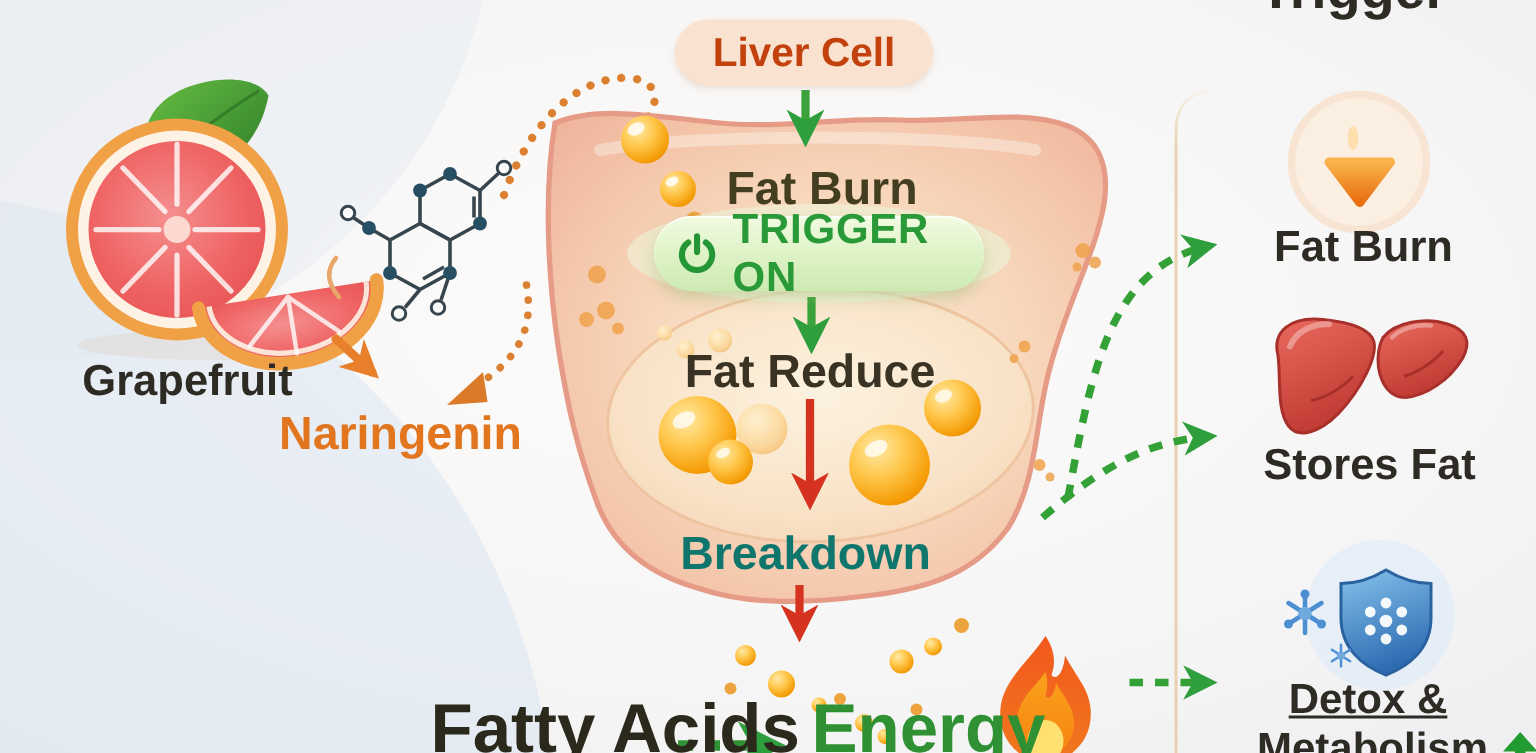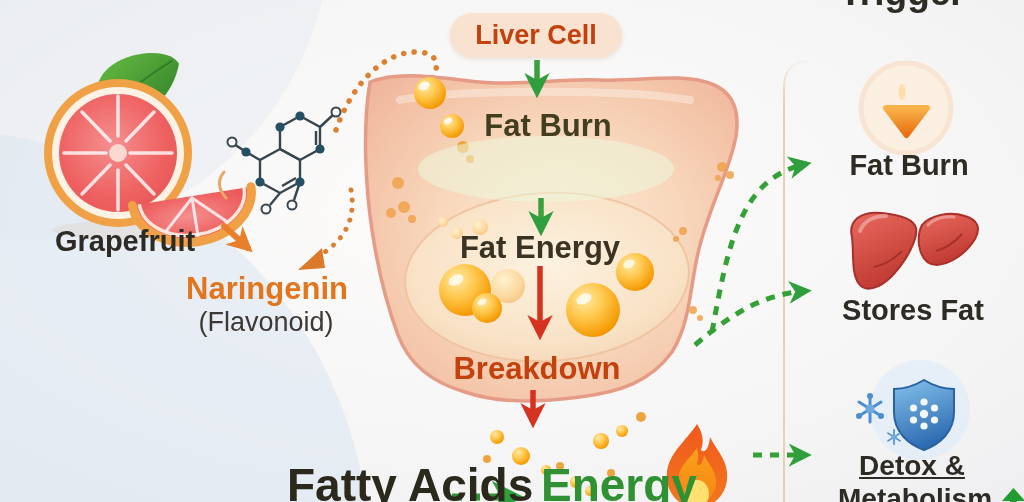--- a/index.html
+++ b/index.html
@@ -310,30 +310,36 @@
     </g>
   </g>
 </svg>
 
   <div class="pill" id="liver-cell-pill">
     <span>Liver Cell</span>
   </div>
 
   <div class="t c dark" style="left:548px; top:110px; font-size:31px; color:#443e20;">Fat Burn</div>
 
-
-  <div class="t c dark" style="left:540px; top:232px; font-size:31px; color:#3a3323;">Fat Energy</div>
-
-  <div class="t c" style="left:537px; top:353px; font-size:31px; font-weight:bold; color:#c2410c;">Breakdown</div>
-
-  <div class="t c dark" style="left:125px; top:227px; font-size:29px;">Grapefruit</div>
+  <div class="pill" id="trigger-pill">
+    <svg width="32" height="32" viewBox="0 0 32 32">
+      <path d="M16 3.5 L16 15" stroke="#249636" stroke-width="4.4" stroke-linecap="round" fill="none"></path>
+      <path d="M9.6 8 A 11 11 0 1 0 22.4 8" stroke="#249636" stroke-width="4.4" stroke-linecap="round" fill="none"></path>
+    </svg>
+    <span>TRIGGER ON</span>
+  </div>
+
+  <div class="t c dark" style="left:540px; top:232px; font-size:31px; color:#3a3323;">Fat Reduce</div>
+
+  <div class="t c" style="left:537px; top:353px; font-size:31px; font-weight:bold; color:#0f766e;">Breakdown</div>
+
+  <div class="t c dark" style="left:125px; top:240px; font-size:29px;">Grapefruit</div>
 
   <div class="t c" style="left:267px; top:273px; font-size:31px; font-weight:bold; color:#e2761f;">Naringenin</div>
 
-  <div class="t c" style="left:266px; top:309px; font-size:27px; color:#3b3935;">(Flavonoid)</div>
 
   <div class="t dark" style="left:287px; top:462px; font-size:46px; color:#2b291c;">Fatty Acids</div>
 
   <div class="t" style="left:541px; top:462px; font-size:46px; font-weight:bold; color:#2f9133;">Energy</div>
 
   <div class="t c dark" style="left:902px; top:-26px; font-size:37px;">Trigger</div>
 
   <div class="t c dark" style="left:909px; top:151px; font-size:29px;">Fat Burn</div>
 
   <div class="t c dark" style="left:913px; top:296px; font-size:29px;">Stores Fat</div>

